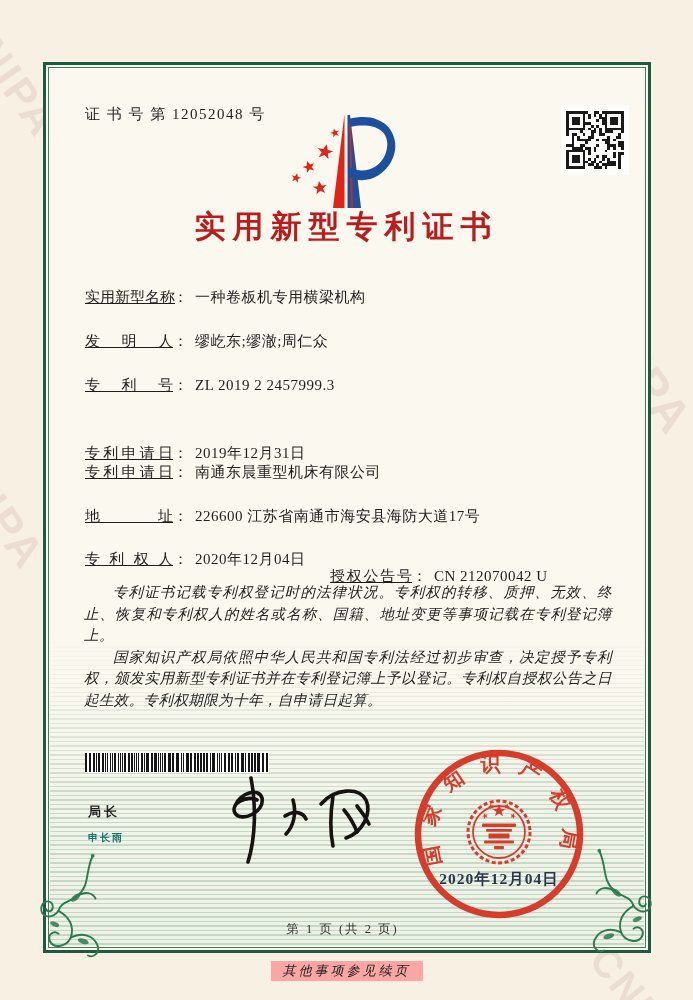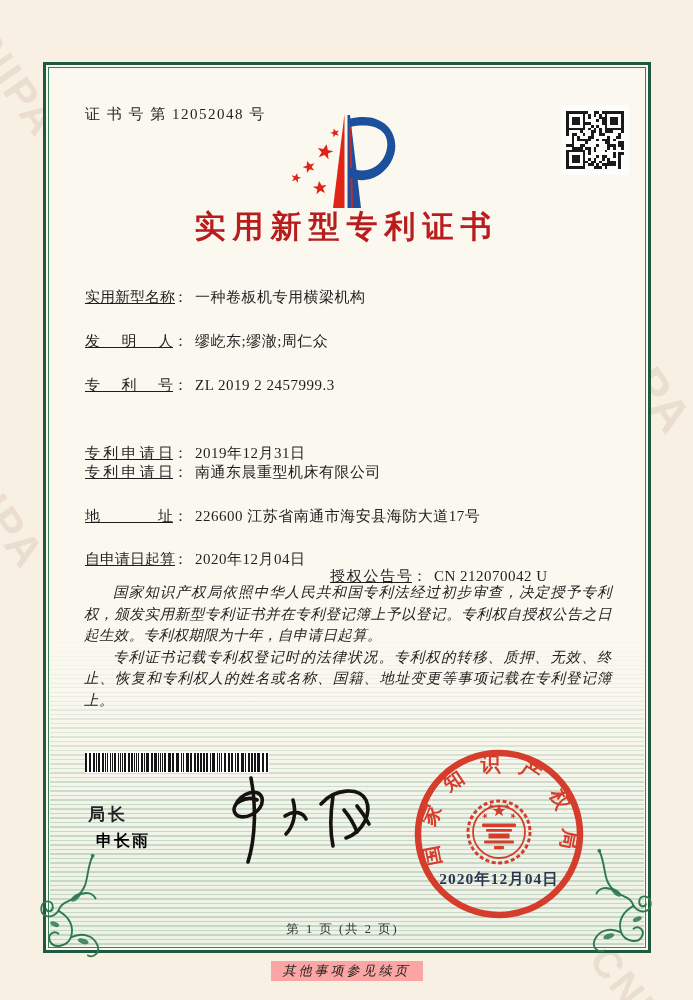--- a/index.html
+++ b/index.html
@@ -46,24 +46,24 @@
   .frow.r4{top:444px}.frow.r5{top:463px}.frow.r6{top:507px}.frow.r7{top:550px}
   .frow .col2{position:absolute;left:245px;top:17px;white-space:nowrap;}
   .frow .col2 .flabel{width:82px;}
   
   .legal{position:absolute;left:84px;top:582px;width:528px;font-size:14.5px;line-height:21.5px;
     font-style:italic;text-align:justify;letter-spacing:0.4px;color:#222;}
   .legal p{margin:0;text-indent:2em;}
   
   .barcode{position:absolute;left:85px;top:752px;width:184px;height:21px;background:#fff;}
   .barcode svg{display:block;width:100%;height:100%;}
-  .signer-title{position:absolute;left:88px;top:803px;font-size:17px;letter-spacing:3px;
+  .signer-title{position:absolute;left:88px;top:803px;font-size:13px;letter-spacing:3px;
     font-family:"Liberation Sans","DejaVu Sans",sans-serif;font-weight:600;color:#222;}
-  .signer-name{position:absolute;left:96px;top:831px;font-size:16px;letter-spacing:2px;
-    font-family:"Liberation Sans","DejaVu Sans",sans-serif;font-weight:600;color:#000000;}
+  .signer-name{position:absolute;left:88px;top:831px;font-size:10px;letter-spacing:2px;
+    font-family:"Liberation Sans","DejaVu Sans",sans-serif;font-weight:600;color:#0f766e;}
   .signature{position:absolute;left:205px;top:760px;width:180px;height:118px;}
   
   .seal{position:absolute;left:412px;top:747px;width:174px;height:174px;}
   .seal-date{position:absolute;left:420px;top:869px;width:158px;text-align:center;
     font-size:15.5px;letter-spacing:1px;color:#2a3550;font-weight:bold;}
   
   .page-no{position:absolute;left:0;top:921px;width:685px;text-align:center;
     font-size:12.5px;letter-spacing:2px;color:#333;}
   .cont-note{position:absolute;left:0;top:961px;width:693px;text-align:center;}
   .cont-note span{display:inline-block;background:#fca5a5;padding:1px 12px;
@@ -352,29 +352,29 @@
   <div class="frow r4">
     <span class="flabel">专利申请日</span><span class="fcolon">：</span><span class="fval">2019年12月31日</span>
   </div>
   <div class="frow r5">
     <span class="flabel">专利申请日</span><span class="fcolon">：</span><span class="fval">南通东晨重型机床有限公司</span>
   </div>
   <div class="frow r6">
     <span class="flabel">地址</span><span class="fcolon">：</span><span class="fval">226600 江苏省南通市海安县海防大道17号</span>
   </div>
   <div class="frow r7">
-    <span class="flabel">自申请日起算</span><span class="fcolon">：</span><span class="fval">2020年12月04日</span>
+    <span class="flabel">专利权人</span><span class="fcolon">：</span><span class="fval">2020年12月04日</span>
     <span class="col2">
       <span class="flabel">授权公告号</span><span class="fcolon">：</span><span class="fval">CN 212070042 U</span>
     </span>
   </div>
 
   <div class="legal">
+    <p>专利证书记载专利权登记时的法律状况。专利权的转移、质押、无效、终止、恢复和专利权人的姓名或名称、国籍、地址变更等事项记载在专利登记簿上。</p>
     <p>国家知识产权局依照中华人民共和国专利法经过初步审查，决定授予专利权，颁发实用新型专利证书并在专利登记簿上予以登记。专利权自授权公告之日起生效。专利权期限为十年，自申请日起算。</p>
-    <p>专利证书记载专利权登记时的法律状况。专利权的转移、质押、无效、终止、恢复和专利权人的姓名或名称、国籍、地址变更等事项记载在专利登记簿上。</p>
   </div>
 
   <div class="barcode">
     <svg id="bars" viewBox="0 0 184 21" preserveAspectRatio="none" shape-rendering="crispEdges">
         <rect x="0" y="1" width="2" height="19" fill="#151515"></rect>
         <rect x="4" y="1" width="2" height="19" fill="#151515"></rect>
         <rect x="8" y="1" width="2" height="19" fill="#151515"></rect>
         <rect x="11" y="1" width="1" height="19" fill="#151515"></rect>
         <rect x="13" y="1" width="2" height="19" fill="#151515"></rect>
         <rect x="17" y="1" width="2" height="19" fill="#151515"></rect>

